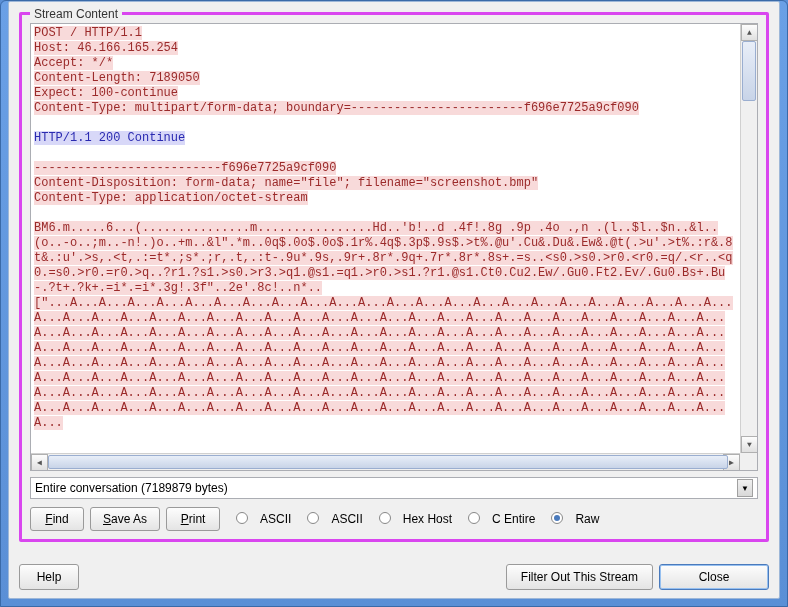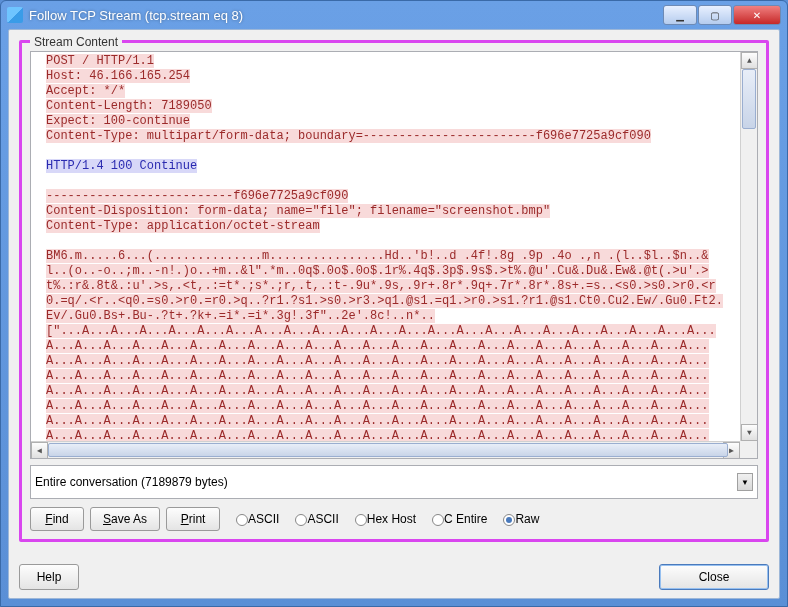--- a/index.html
+++ b/index.html
@@ -77,21 +77,21 @@
   border: 1px solid #abadb3;
   overflow: hidden;
   position: relative;
   font-family: "Lucida Console","Courier New",monospace;
   font-size: 12px;
   line-height: 15px;
 }
 .streamcontent {
   position: absolute;
   top: 0; left: 0; right: 17px; bottom: 17px;
-  padding: 2px 15px;
+  padding: 2px 3px;
   white-space: pre-wrap;
   word-break: break-all;
   overflow: hidden;
 }
 .req { background: #f8dada; color: #9b2a2a; display: inline; }
 .resp { background: #d8d8f8; color: #2a2ab0; display: inline; }
 .vscroll {
   position: absolute; top: 0; right: 0; bottom: 17px; width: 17px;
   background: #f0f0f0; border-left: 1px solid #d0d0d0;
 }
@@ -114,21 +114,21 @@
 }
 .hscroll .track { flex:1; position:relative; }
 .hscroll .thumb {
   position:absolute; top:1px; bottom:1px; left:0; width: 680px;
   background: linear-gradient(#e8eef8,#c8d4e8);
   border:1px solid #9aaed0; border-radius:2px;
 }
 .corner { position:absolute; right:0; bottom:0; width:17px;height:17px; background:#f0f0f0; }
 
 .dropdown {
-  height: 34px;
+  height: 22px;
   background: #fff;
   border: 1px solid #abadb3;
   display: flex; align-items: center;
   padding: 0 4px;
   margin-bottom: 8px;
 }
 .dropdown .arrow {
   margin-left:auto; width:16px; height:18px;
   background: linear-gradient(#f0f0f0,#d8d8d8);
   border:1px solid #a0a0a0;
@@ -140,21 +140,21 @@
   height: 24px;
   padding: 0 12px;
   background: linear-gradient(#fdfdfd,#e4e4e4);
   border: 1px solid #9a9a9a;
   border-radius: 3px;
   font-size: 12px;
   display:flex;align-items:center;justify-content:center;
   min-width: 54px;
 }
 .btn2 span.us { text-decoration: underline; }
-.radio { display:flex; align-items:flex-end; gap:0; margin-left: 10px; font-size:12px; cursor:default;}
+.radio { display:flex; align-items:flex-start; gap:12px; margin-left: 10px; font-size:12px; cursor:default;}
 .radio .r {
   width:12px;height:12px;border-radius:50%;
   background:#fff;border:1px solid #888;
   display:flex;align-items:center;justify-content:center;
 }
 .radio.sel .r::after { content:""; width:6px;height:6px;border-radius:50%;background:#4a7abc; }
 .bottombar { display:flex; align-items:center; gap:6px; margin-top: 10px;}
 .bottombar .spacer { flex:1; }
 .btn3 {
   height: 26px;
@@ -166,41 +166,32 @@
   display:flex;align-items:center;justify-content:center;
   min-width: 60px;
 }
 .btn3.default { border: 1px solid #4a7abc; box-shadow: 0 0 0 1px #96c0f0 inset; min-width: 110px;}
 .btn3.wide { min-width: 140px; }
 </style>
 </head>
 <body>
 
 <div class="window">
-  <div class="titlebar">
-    <div class="icon"></div>
-    <div class="title">Follow TCP Stream (tcp.stream eq 8)</div>
-    <div class="winctrls">
-      <div class="winbtn">▁</div>
-      <div class="winbtn">▢</div>
-      <div class="winbtn close">✕</div>
-    </div>
-  </div>
   <div class="client">
     <div class="fieldset">
       <div class="legend">Stream Content</div>
       <div class="streambox">
         <div class="streamcontent"><span class="req">POST / HTTP/1.1
 Host: 46.166.165.254
 Accept: */*
 Content-Length: 7189050
 Expect: 100-continue
 Content-Type: multipart/form-data; boundary=------------------------f696e7725a9cf090
 
-</span><span class="resp">HTTP/1.4 100 Continue
+</span><span class="resp">HTTP/1.1 200 Continue
 </span><span class="req">
 --------------------------f696e7725a9cf090
 Content-Disposition: form-data; name="file"; filename="screenshot.bmp"
 Content-Type: application/octet-stream
 
 BM6.m.....6...(...............m................Hd..'b!..d .4f!.8g .9p .4o .,n .(l..$l..$n..&amp;l..(o..-o..;m..-n!.)o..+m..&amp;l".*m..0q$.0o$.0o$.1r%.4q$.3p$.9s$.&gt;t%.@u'.Cu&amp;.Du&amp;.Ew&amp;.@t(.&gt;u'.&gt;t%.:r&amp;.8t&amp;.:u'.&gt;s,.&lt;t,.:=t*.;s*.;r,.t,.:t-.9u*.9s,.9r+.8r*.9q+.7r*.8r*.8s+.=s..&lt;s0.&gt;s0.&gt;r0.&lt;r0.=q/.&lt;r..&lt;q0.=s0.&gt;r0.=r0.&gt;q..?r1.?s1.&gt;s0.&gt;r3.&gt;q1.@s1.=q1.&gt;r0.&gt;s1.?r1.@s1.Ct0.Cu2.Ew/.Gu0.Ft2.Ev/.Gu0.Bs+.Bu-.?t+.?k+.=i*.=i*.3g!.3f"..2e'.8c!..n*..</span><span class="req">
 ["...A...A...A...A...A...A...A...A...A...A...A...A...A...A...A...A...A...A...A...A...A...A...A...A...A...A...A...A...A...A...A...A...A...A...A...A...A...A...A...A...A...A...A...A...A...A...A...A...A...A...A...A...A...A...A...A...A...A...A...A...A...A...A...A...A...A...A...A...A...A...A...A...A...A...A...A...A...A...A...A...A...A...A...A...A...A...A...A...A...A...A...A...A...A...A...A...A...A...A...A...A...A...A...A...A...A...A...A...A...A...A...A...A...A...A...A...A...A...A...A...A...A...A...A...A...A...A...A...A...A...A...A...A...A...A...A...A...A...A...A...A...A...A...A...A...A...A...A...A...A...A...A...A...A...A...A...A...A...A...A...A...A...A...A...A...A...A...A...A...A...A...A...A...A...A...A...A...A...A...A...A...A...A...A...A...A...A...A...A...A...A...A...</span></div>
         <div class="vscroll">
           <div class="btn">▲</div>
           <div class="thumb"></div>
@@ -245,16 +236,17 @@
           </label>
         <label class="radio sel">
             <span class="r"></span>
             <span>Raw</span>
           </label>
       </div>
     </div>
     <div class="bottombar">
       <div class="btn3"><span class="us">H</span>elp</div>
       <div class="spacer"></div>
+      <div class="btn3 wide">Filter Out This Stream</div>
       <div class="btn3 default"><span class="us">C</span>lose</div>
     </div>
   </div>
 </div>
 
 </body></html>

